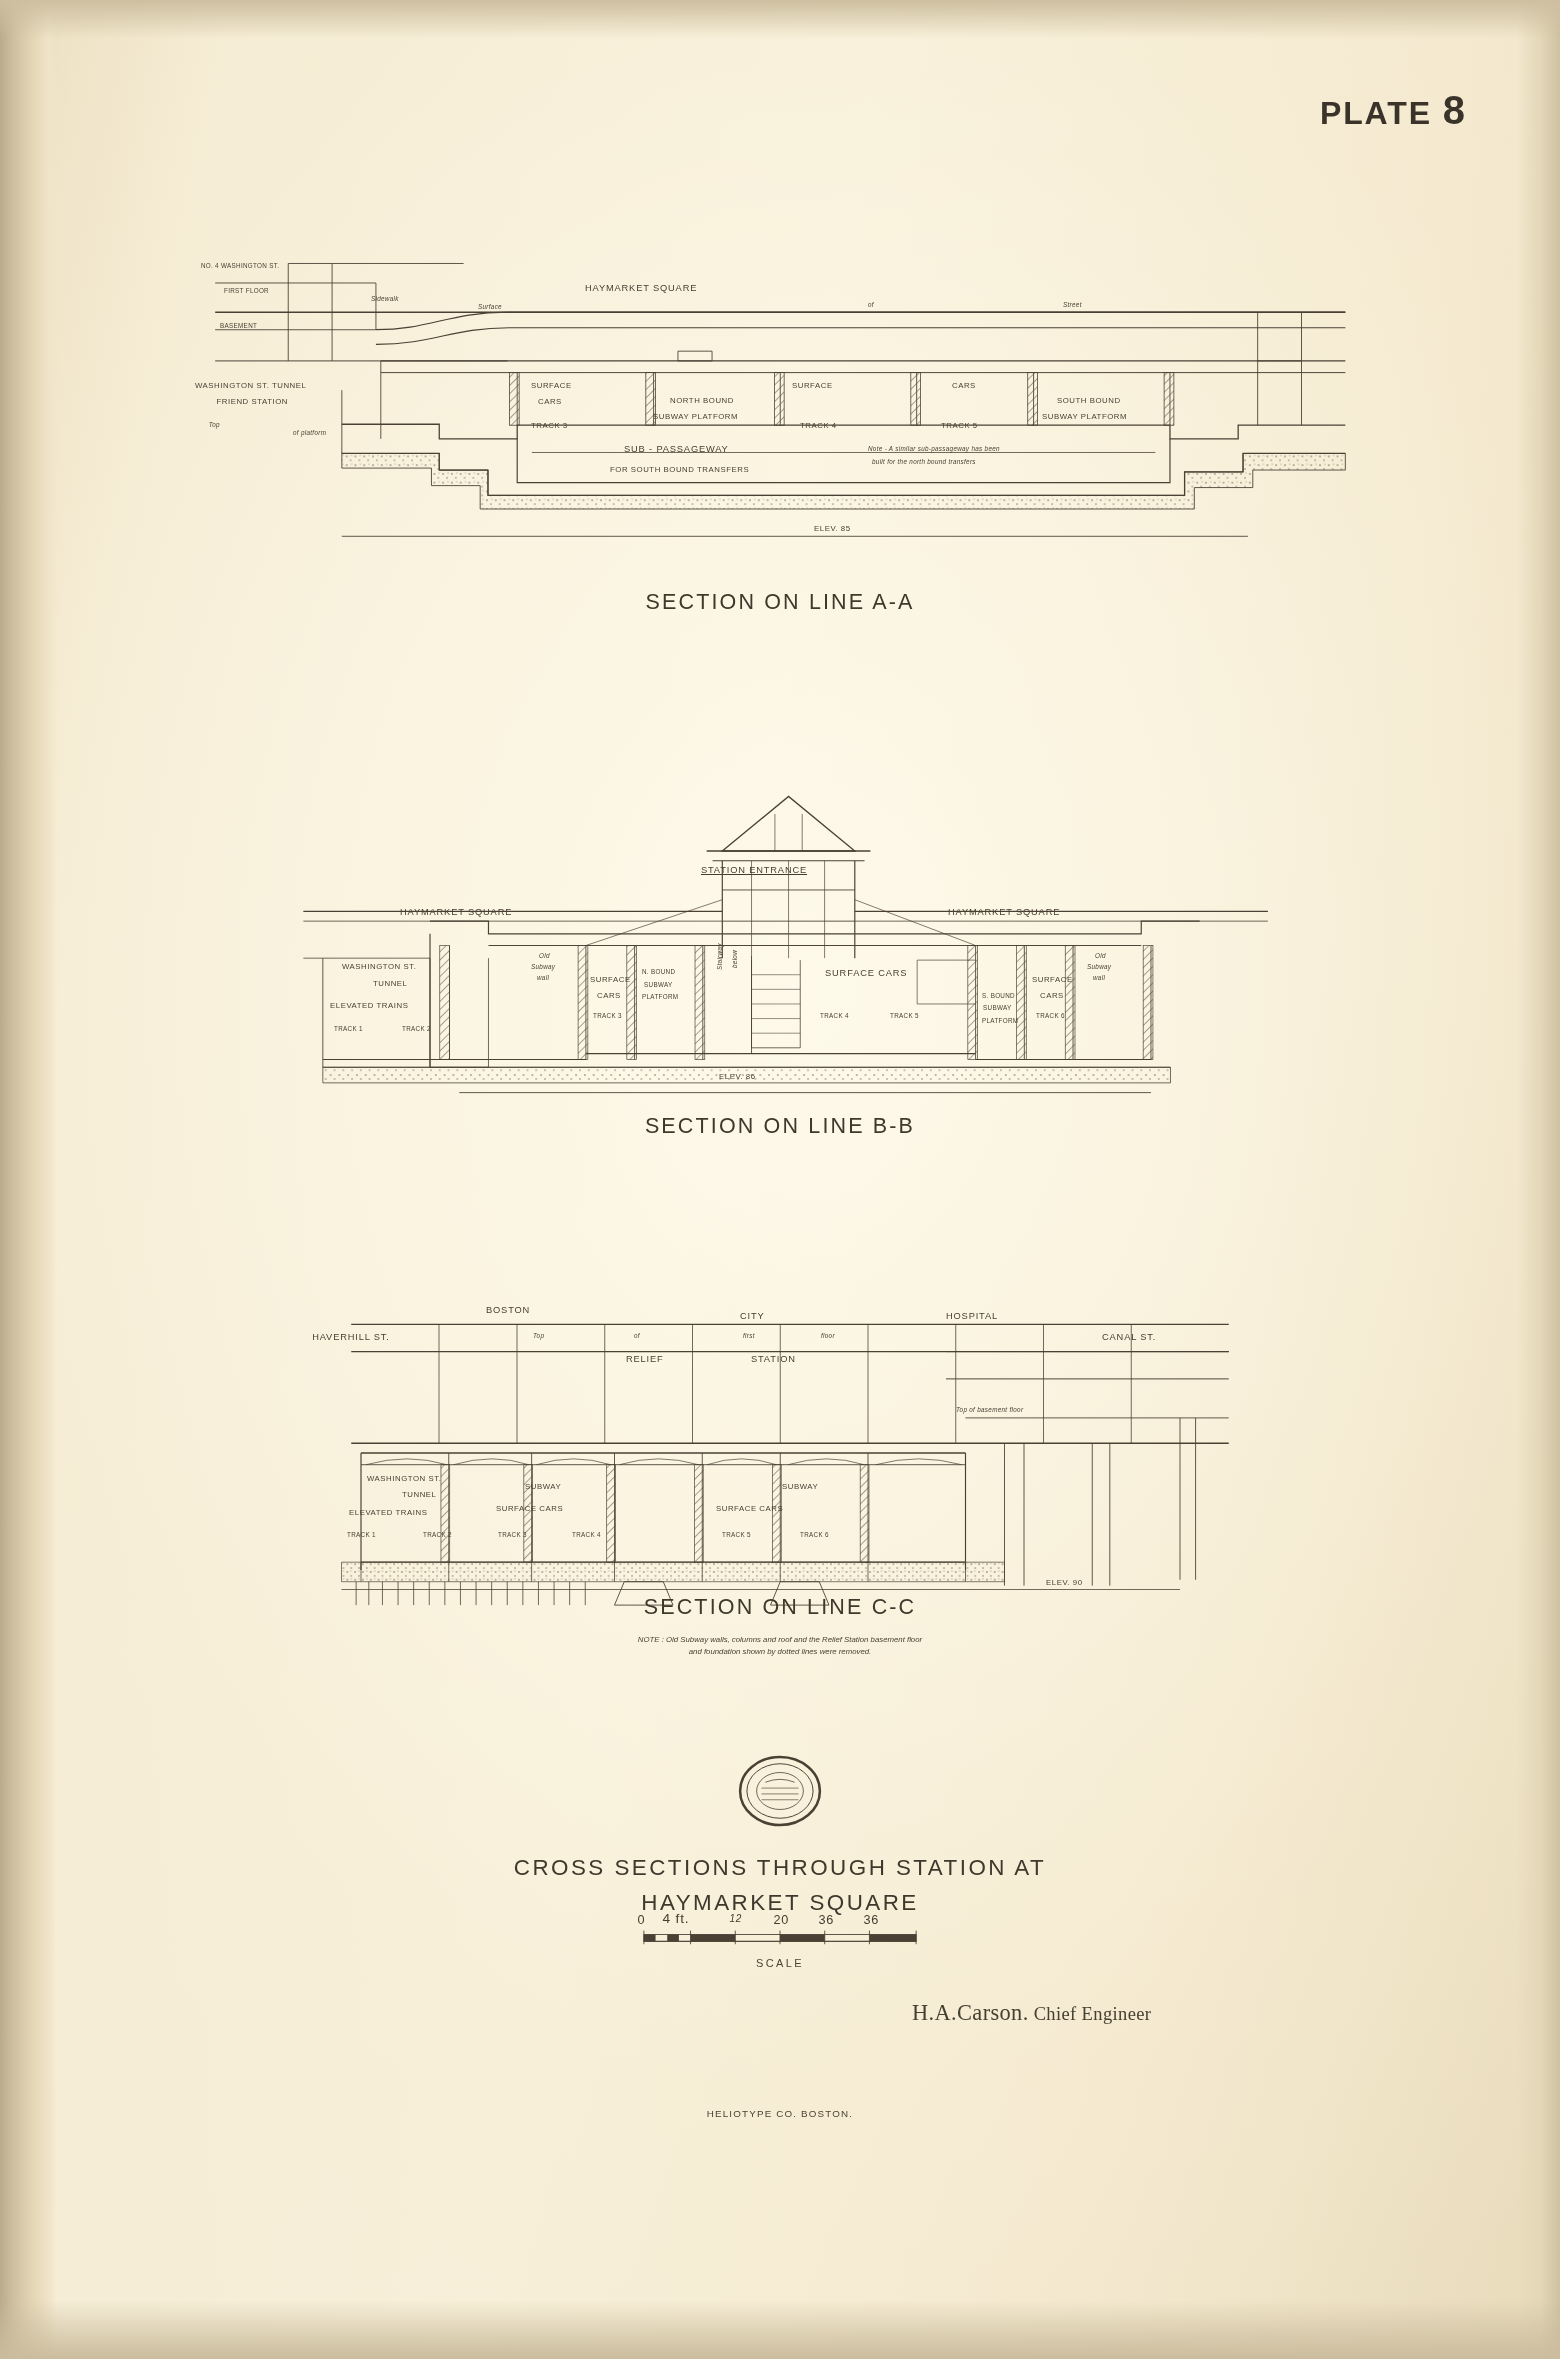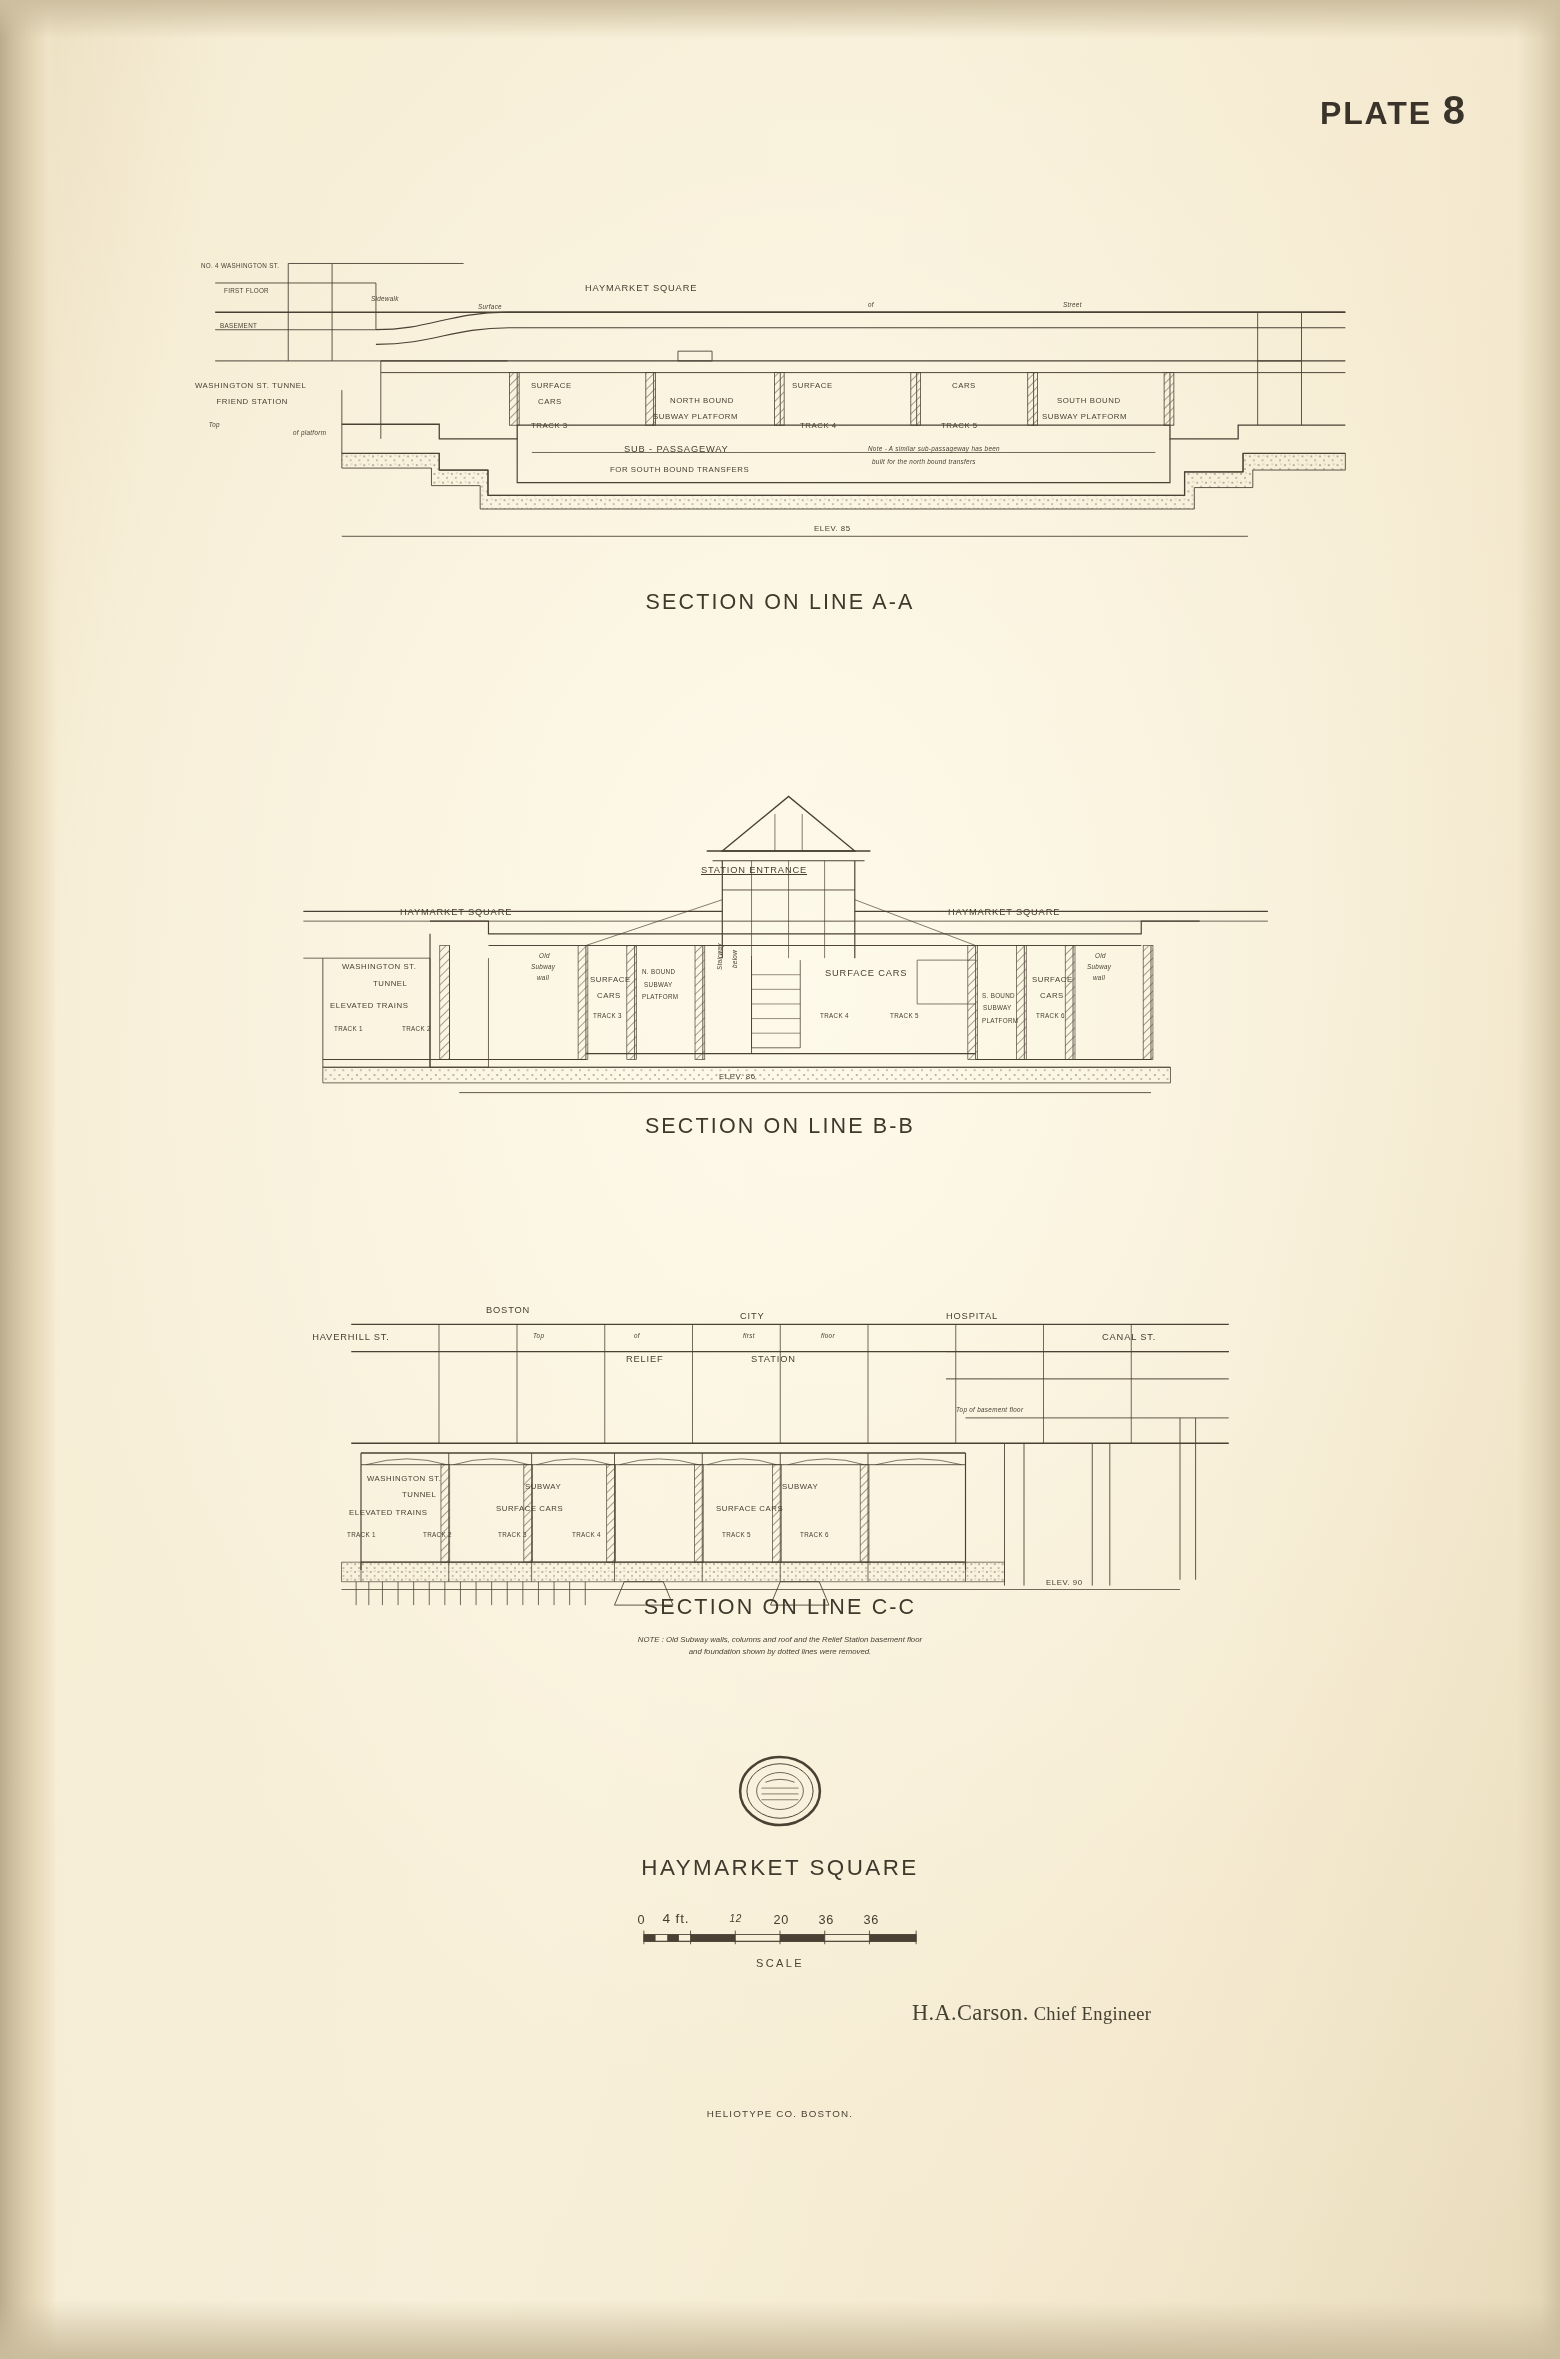--- a/index.html
+++ b/index.html
@@ -477,20 +477,21 @@
     <svg width="84" height="72" viewBox="0 0 86 74">
       <ellipse cx="43" cy="37" rx="41" ry="35" fill="none" stroke="#4a4034" stroke-width="2.6"></ellipse>
       <ellipse cx="43" cy="37" rx="34" ry="28" fill="none" stroke="#4a4034" stroke-width="1"></ellipse>
       <ellipse cx="43" cy="37" rx="24" ry="19" fill="none" stroke="#4a4034" stroke-width="0.8"></ellipse>
       <path d="M24 34 L62 34 M24 40 L62 40 M24 46 L62 46" stroke="#6a5f4d" stroke-width="0.8"></path>
       <path d="M28 28 Q43 22 58 28" stroke="#4a4034" stroke-width="0.8" fill="none"></path>
     </svg>
   </div>
 
   <div id="bottom-title">
+    <div>Cross  Sections  Through  Station  at</div>
     <div>Haymarket  Square</div>
   </div>
 
   <div class="dg" id="scale-bar" style="left:50%; top:1917px; transform:translateX(-50%); width:293px; height:35px;">
     <svg width="293" height="35" viewBox="0 0 300 36">
       <g stroke="#4a4034" fill="none" stroke-width="0.9">
         <rect x="10" y="18" width="280" height="7"></rect>
         <path d="M10 25 L290 25"></path>
       </g>
       <g fill="#4a4034">

